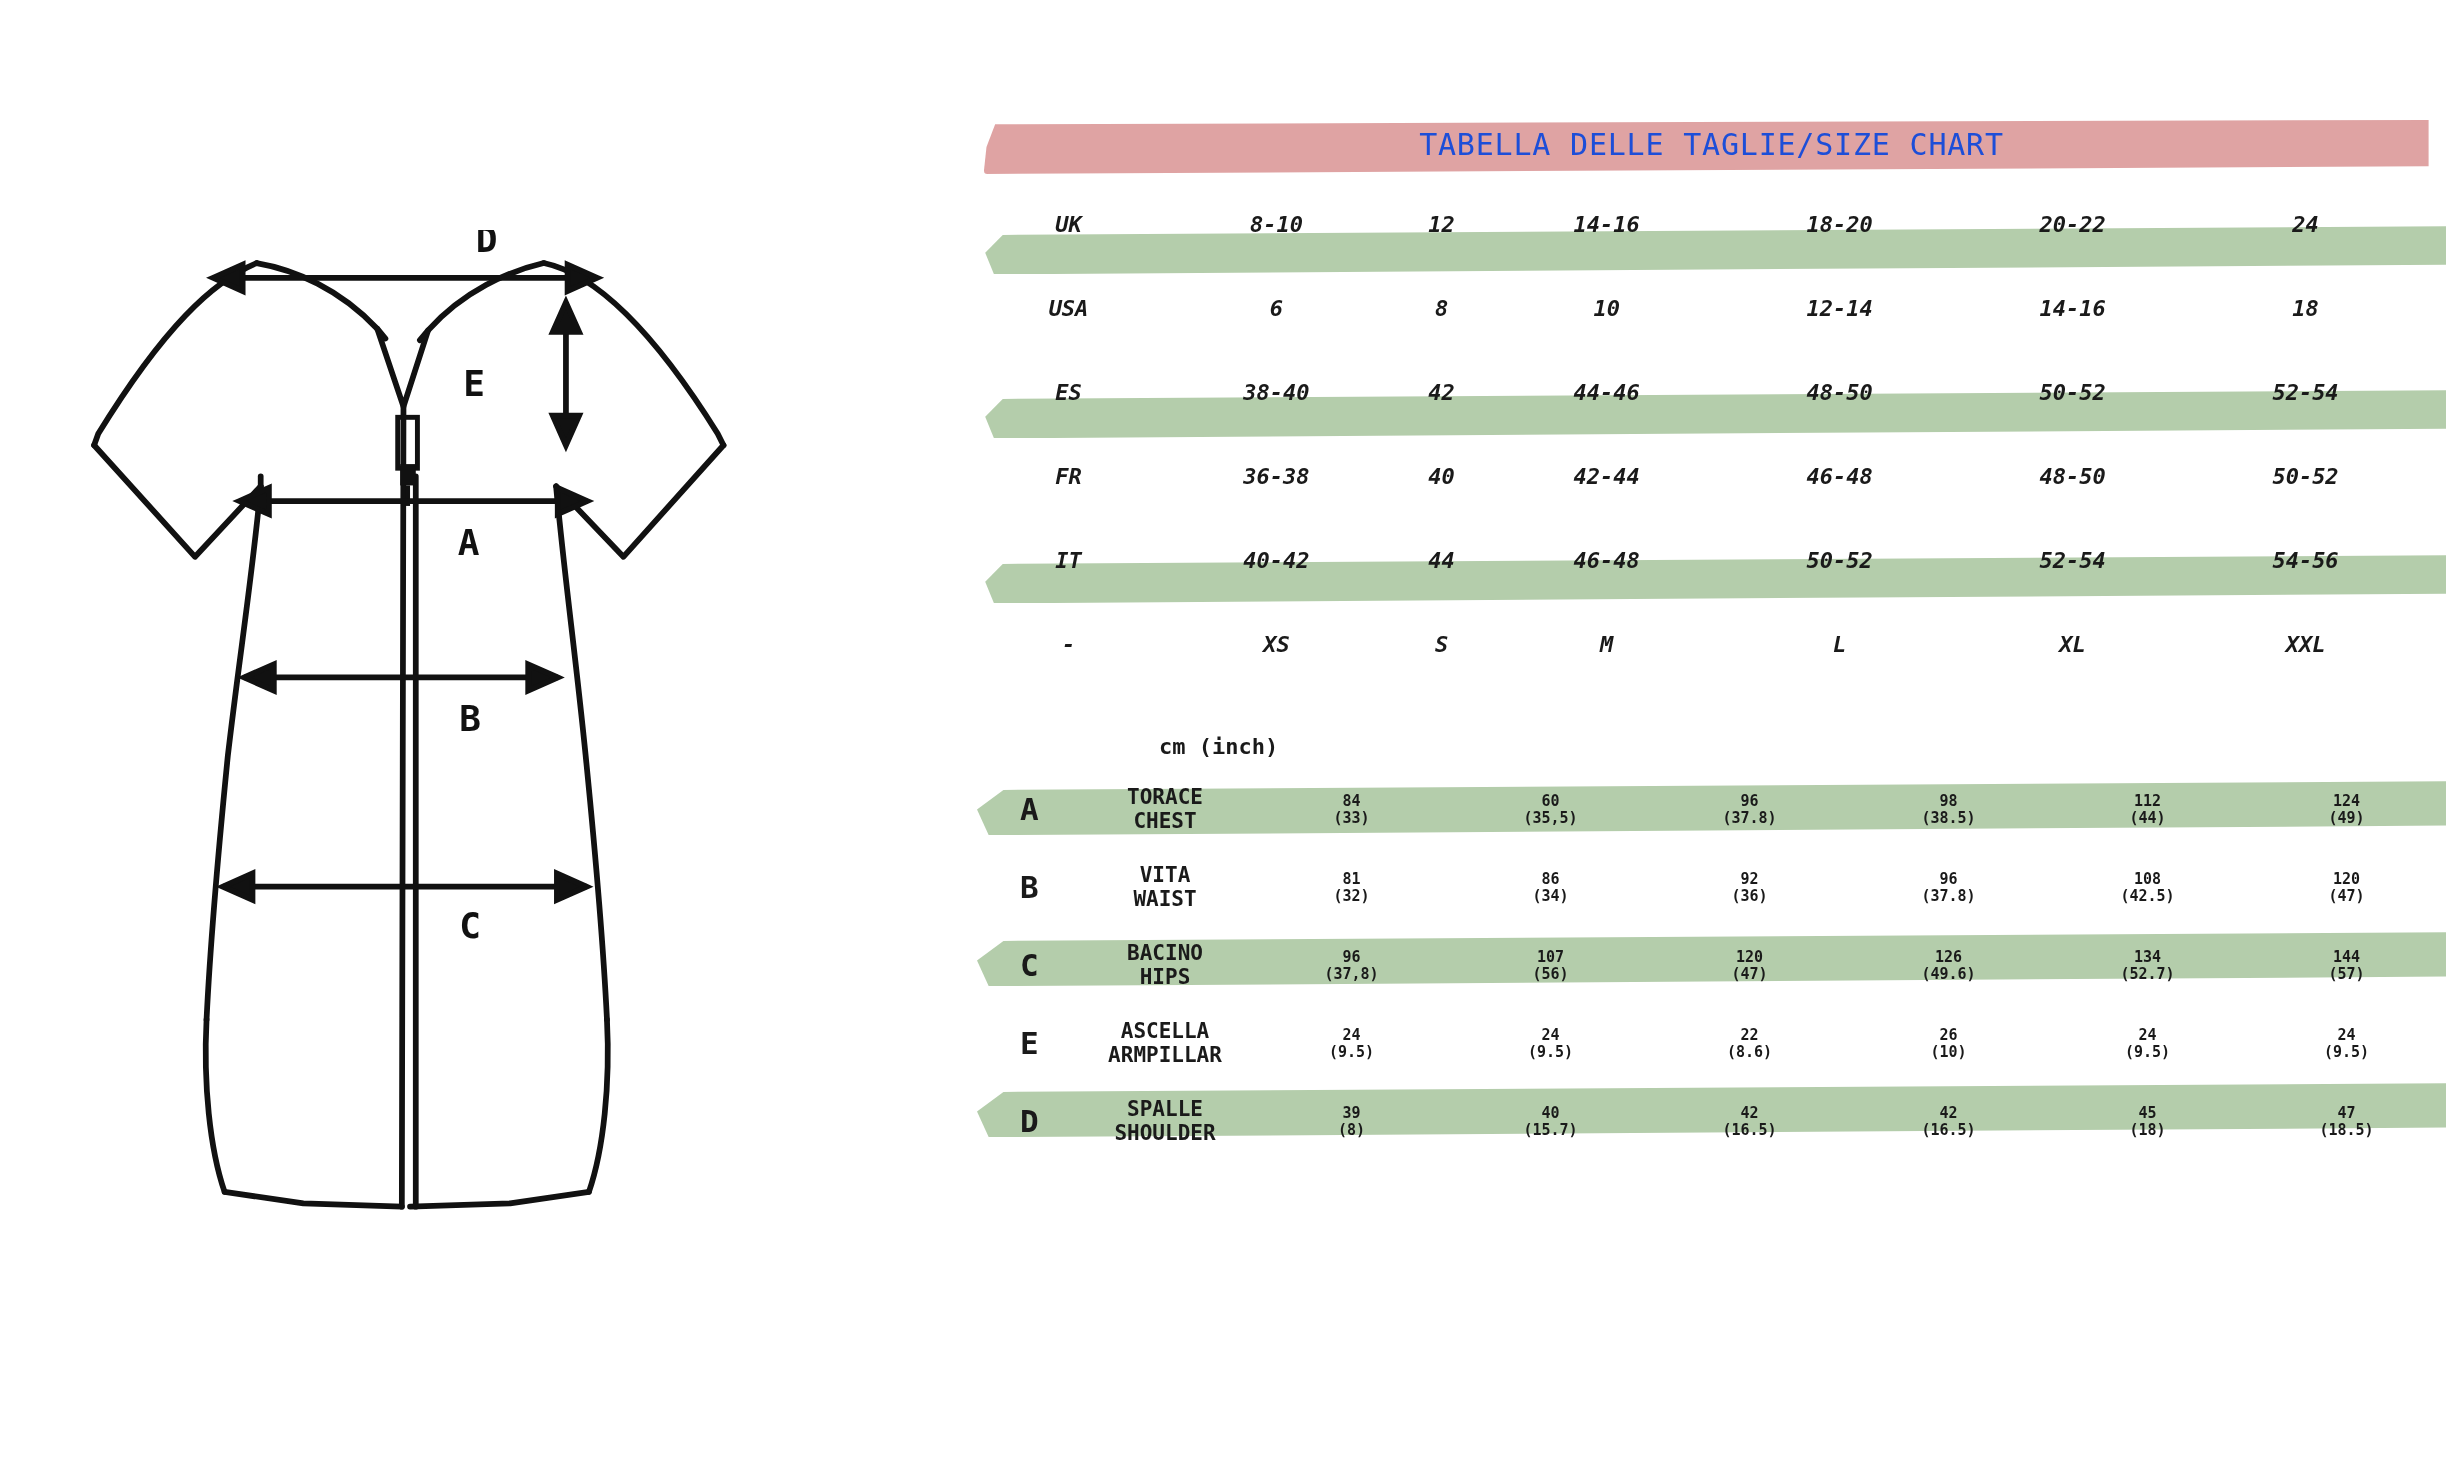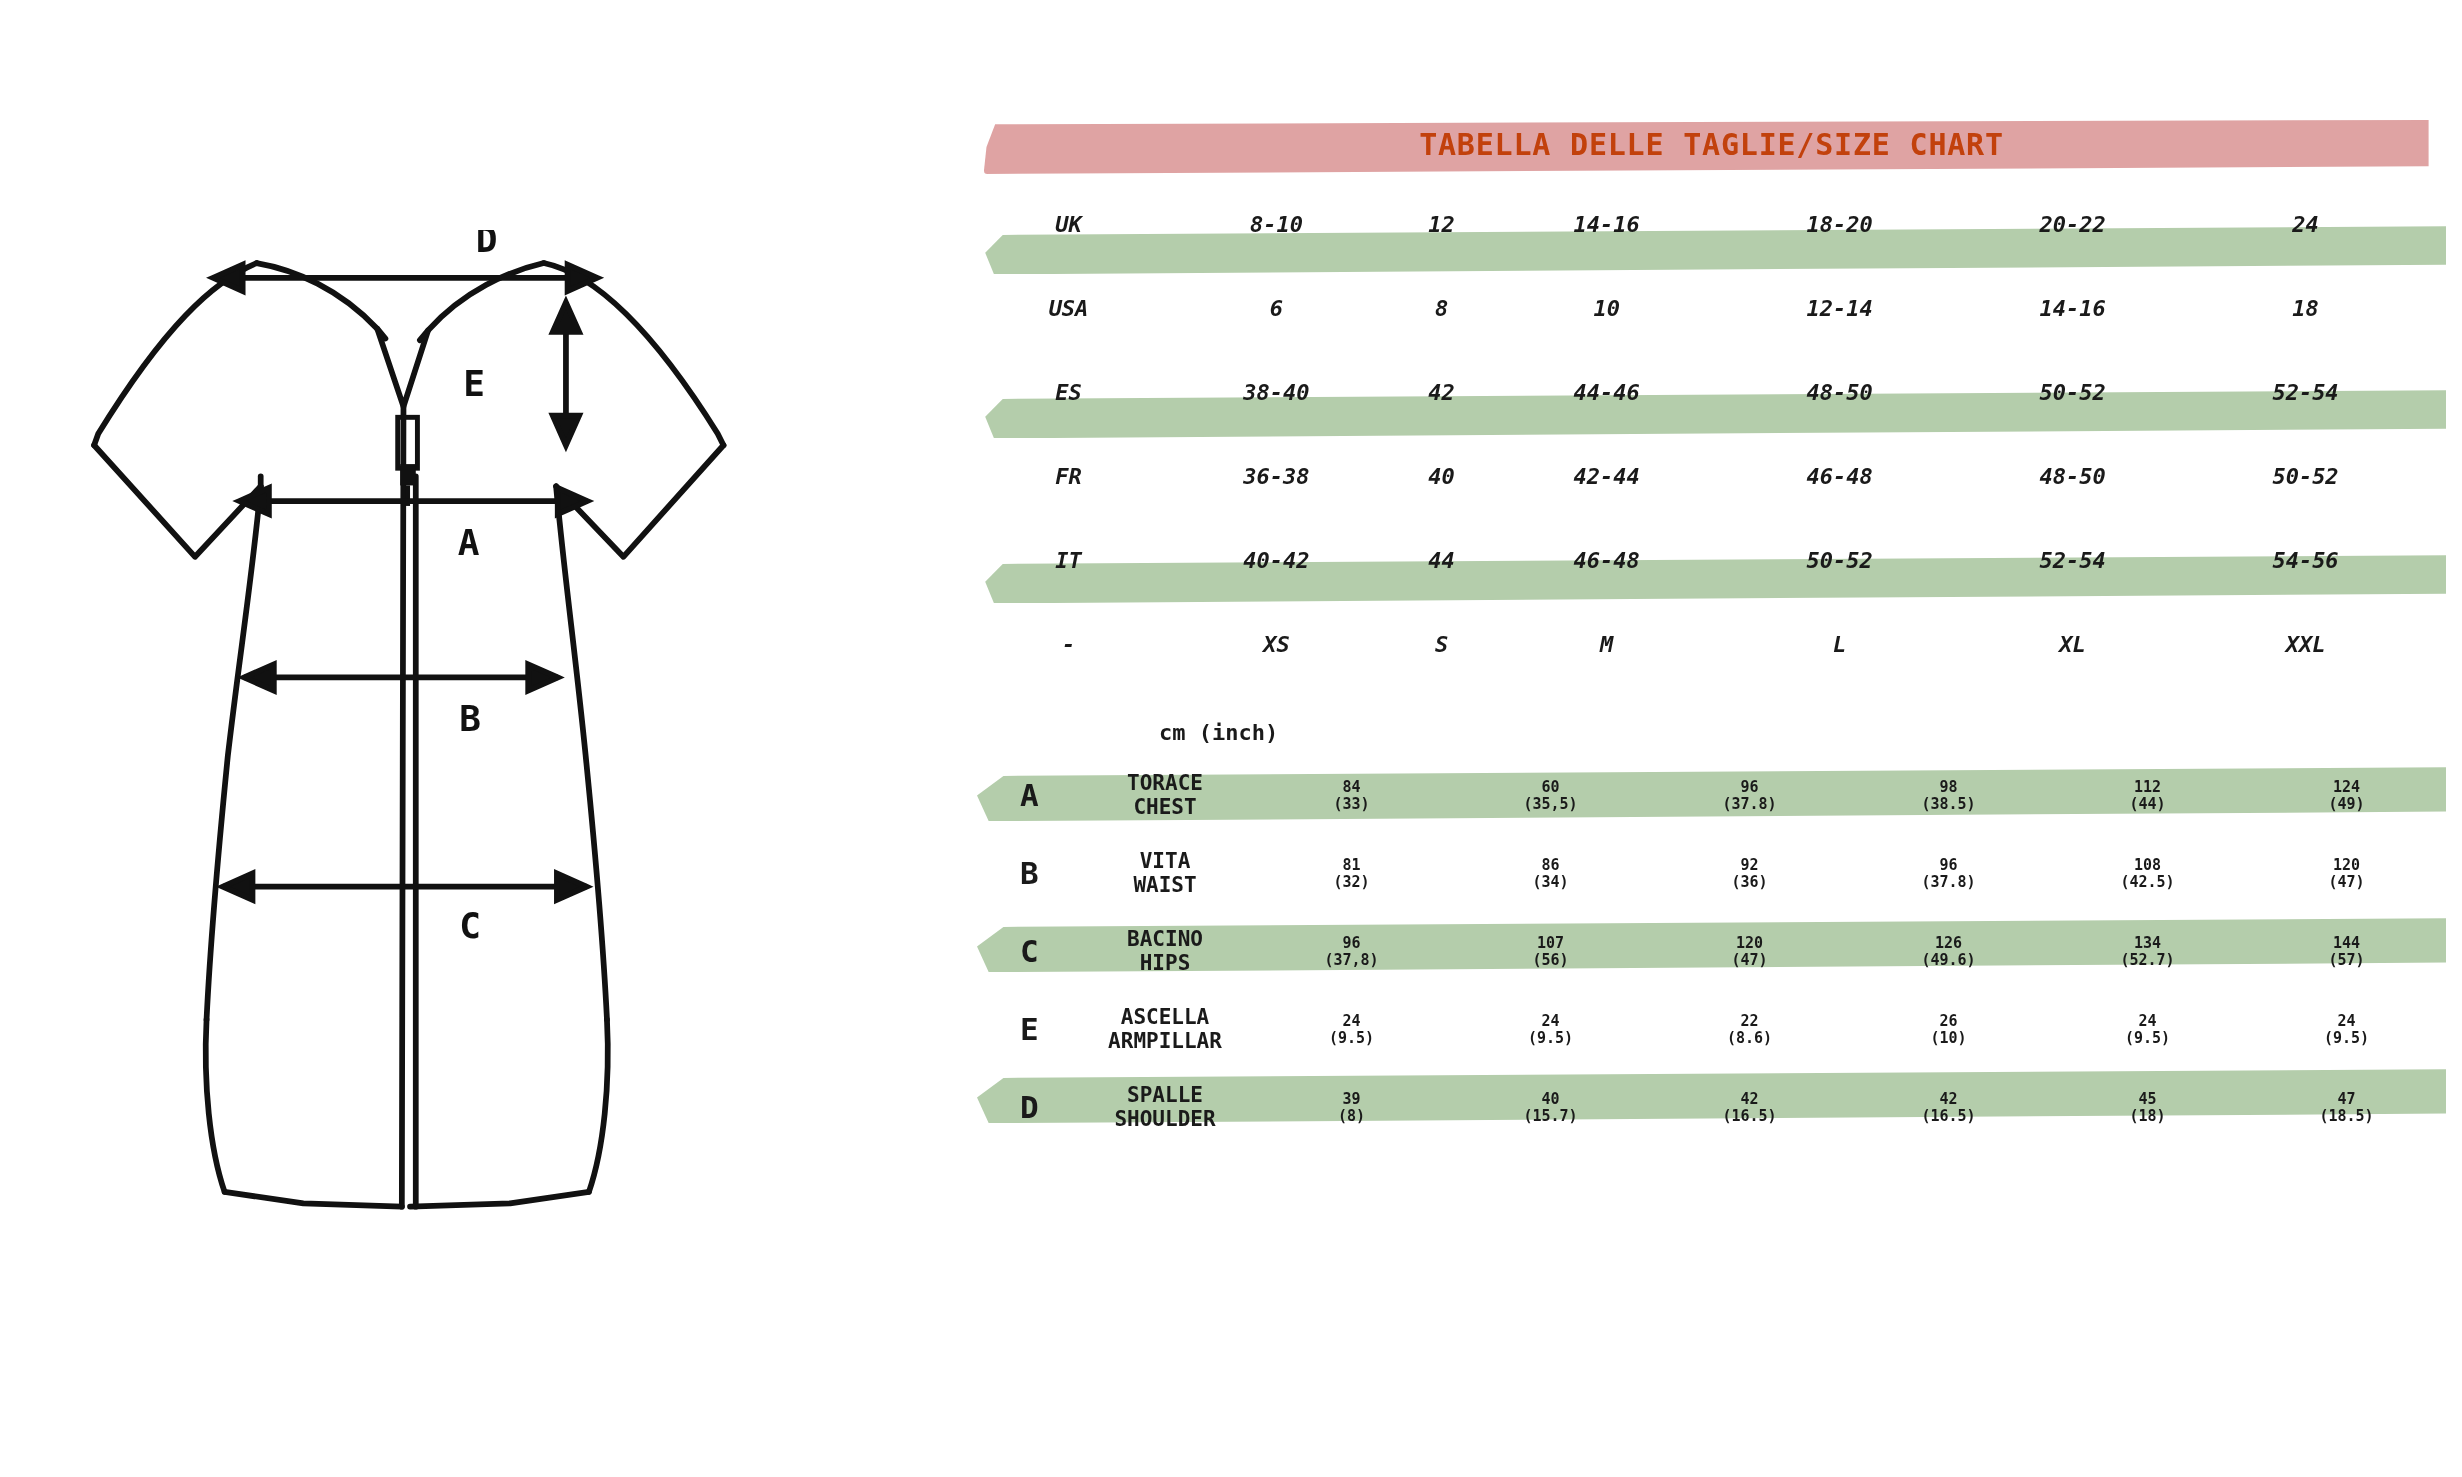--- a/index.html
+++ b/index.html
@@ -54,23 +54,23 @@
     background: #dfa3a3;
     border-radius: 3.3px 0 0 3.3px;
     clip-path: polygon(0.8% 8%, 100% 0%, 100% 86%, 0% 100%, 0.2% 50%);
   }
   .title-text {
     position: absolute;
     left: 0; right: 0;
     top: 11.5px;
     text-align: center;
     font-size: 30px;
-    font-weight: bold;
+    font-weight: normal;
     letter-spacing: 0.8px;
-    color: #c2410c;
+    color: #1d4ed8;
   }
 
   table.sizes {
     border-collapse: collapse;
     width: 1445px;
     position: relative;
     z-index: 2;
     margin-top: 3.3px;
   }
   table.sizes td {
@@ -93,21 +93,21 @@
     background: #b4cdab;
     z-index: 0;
     clip-path: polygon(1.2% 18%, 100% 0%, 100% 80%, 0.6% 100%, 0% 55%);
   }
 
   .sizes-wrap { position: relative; }
 
   
   .meas-wrap {
     position: relative;
-    margin-top: 34px;
+    margin-top: 48px;
   }
   .cm-label {
     font-size: 22px;
     font-weight: bold;
     padding-left: 182px;
     margin-bottom: 11.5px;
   }
   table.meas {
     border-collapse: collapse;
     width: 1469px;

